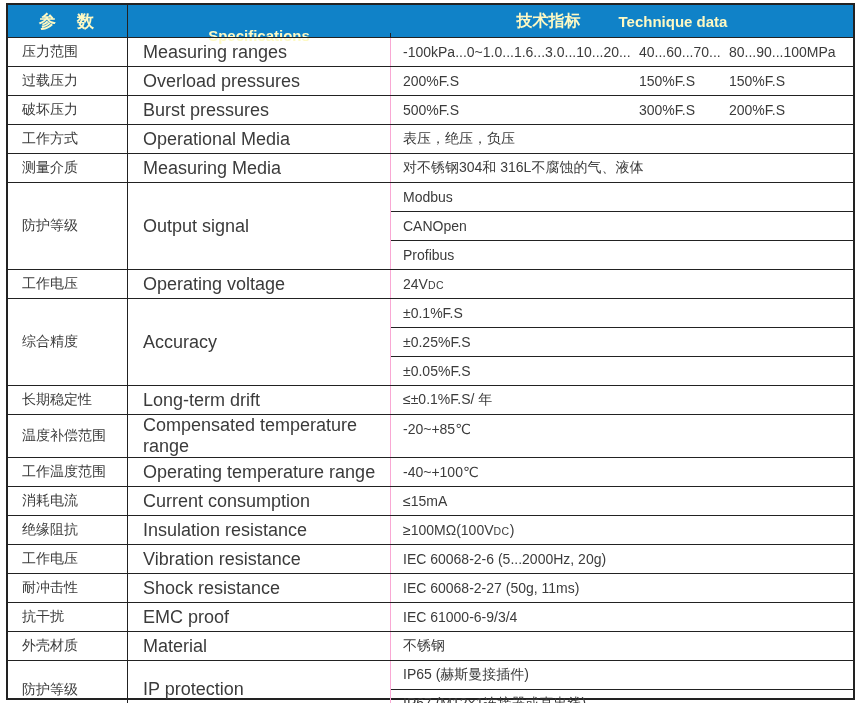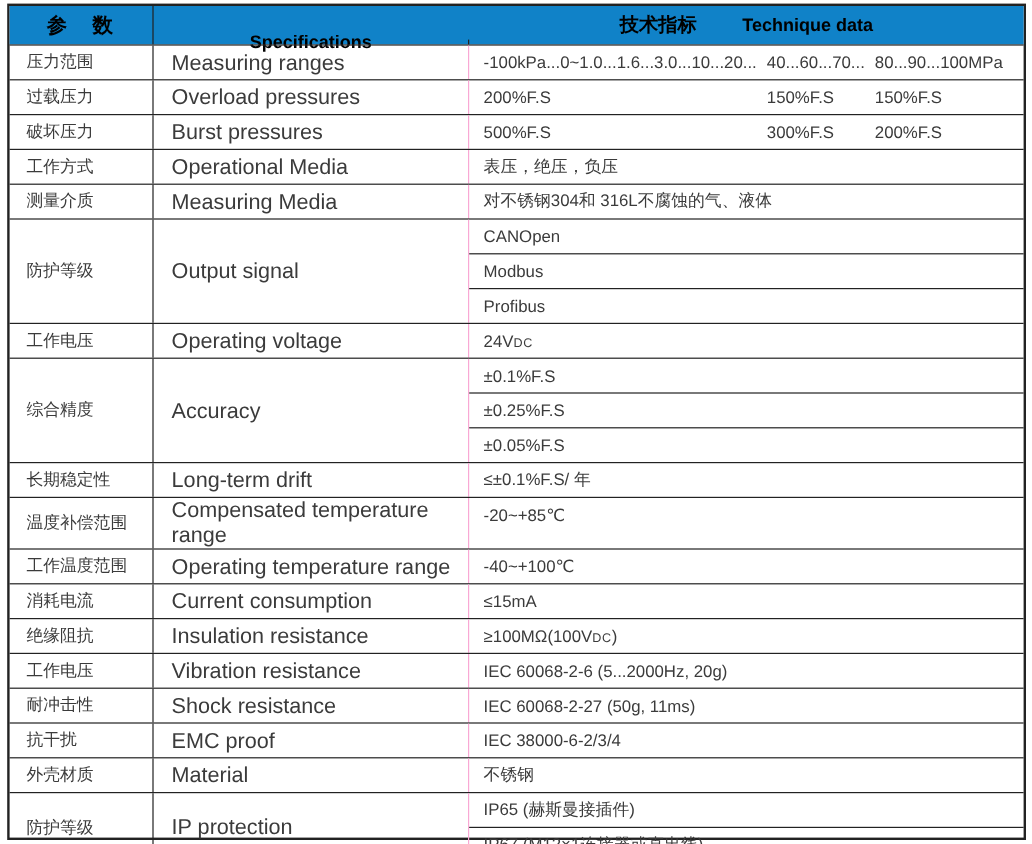--- a/index.html
+++ b/index.html
@@ -13,21 +13,21 @@
     position: absolute; left: 6px; top: 3px; right: 5px; bottom: 3px;
     border: 2px solid #222222;
     background: #ffffff;
     display: flex; flex-direction: column;
   }
   
   .thead {
     height: 32px; flex: 0 0 32px;
     background: #1082c8;
     display: flex; align-items: stretch;
-    color: #000000; font-weight: bold;
+    color: #fef9c3; font-weight: bold;
   }
   .thead .h-param {
     width: 120px; flex: 0 0 120px;
     border-right: 1px solid #222222;
     display: flex; align-items: center; justify-content: center;
     font-size: 17px; letter-spacing: 2px;
   }
   .thead .h-spec {
     width: 263px; flex: 0 0 263px;
     border-right: 1px solid #222222;
@@ -136,24 +136,24 @@
             <span class="pad">对不锈钢304和 316L不腐蚀的气、液体</span>
           </div>
         </div>
   </div>
 
   <div class="prow">
     <div class="c-param">防护等级</div>
     <div class="c-spec">Output signal</div>
     <div class="c-values">
           <div class="vline">
+            <span class="pad">Modbus</span>
+          </div>
+          <div class="vline">
             <span class="pad">CANOpen</span>
-          </div>
-          <div class="vline">
-            <span class="pad">Modbus</span>
           </div>
           <div class="vline">
             <span class="pad">Profibus</span>
           </div>
         </div>
   </div>
 
   <div class="prow">
     <div class="c-param">工作电压</div>
     <div class="c-spec">Operating voltage</div>
@@ -255,21 +255,21 @@
             <span class="pad">IEC 60068-2-27 (50g, 11ms)</span>
           </div>
         </div>
   </div>
 
   <div class="prow">
     <div class="c-param">抗干扰</div>
     <div class="c-spec">EMC proof</div>
     <div class="c-values">
           <div class="vline">
-            <span class="pad">IEC 38000-6-2/3/4</span>
+            <span class="pad">IEC 61000-6-9/3/4</span>
           </div>
         </div>
   </div>
 
   <div class="prow">
     <div class="c-param">外壳材质</div>
     <div class="c-spec">Material</div>
     <div class="c-values">
           <div class="vline">
             <span class="pad">不锈钢</span>

